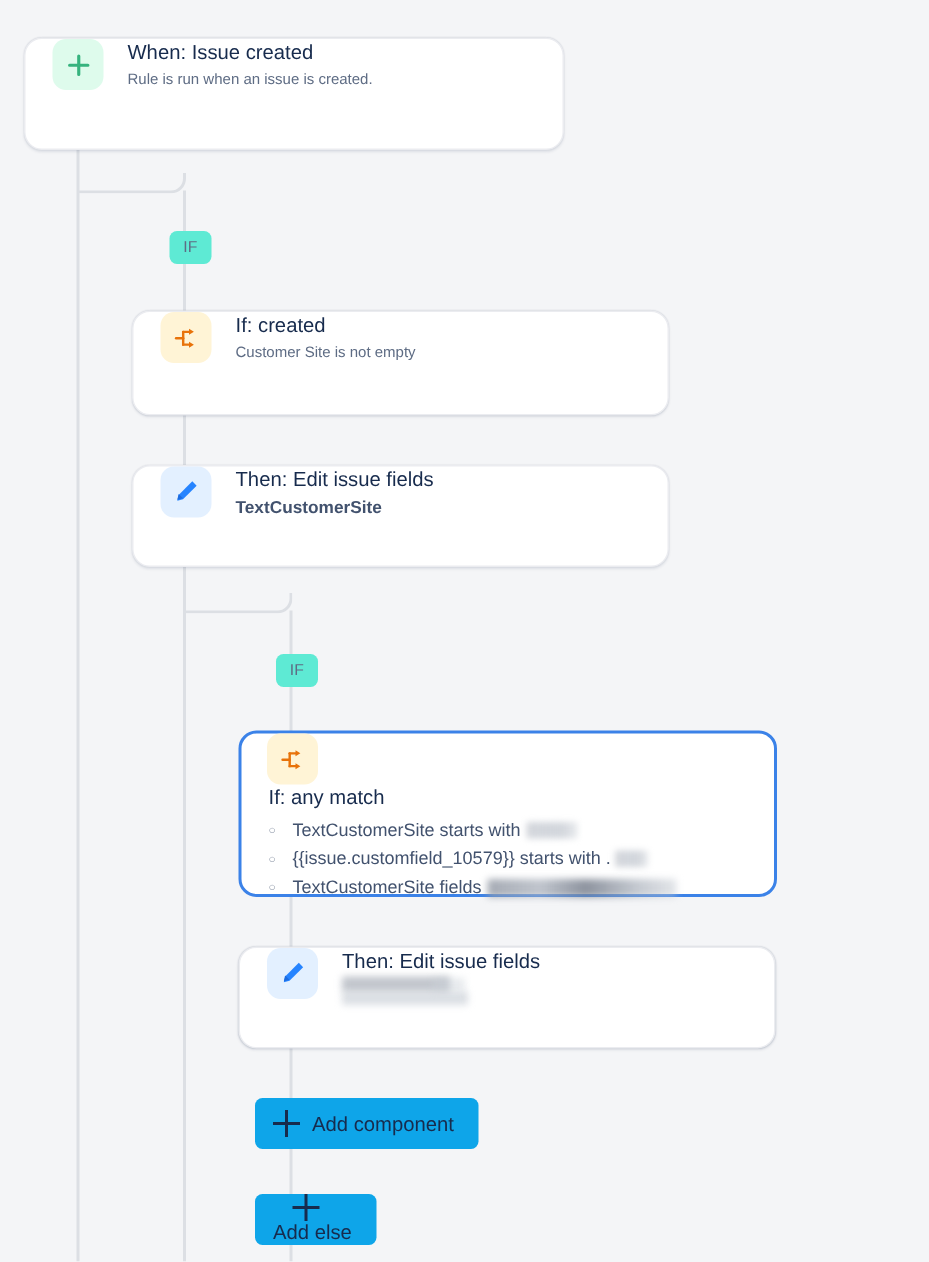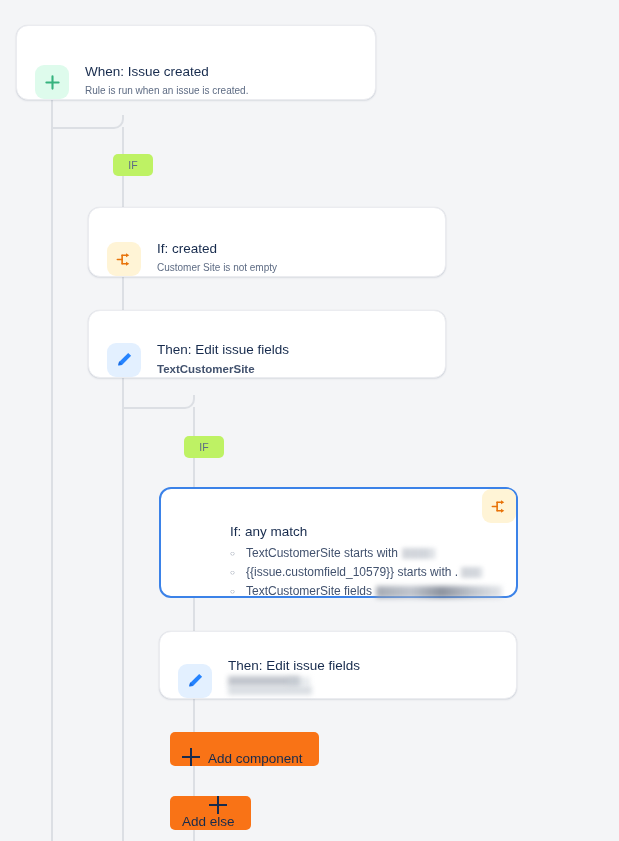--- a/index.html
+++ b/index.html
@@ -33,42 +33,42 @@
   .elbow {
     position: absolute;
     border-bottom: 2px solid #DCDFE4;
     border-right: 2px solid #DCDFE4;
     border-bottom-right-radius: 10px;
     background: transparent;
   }
 
   .if-badge {
     position: absolute;
-    width: 40px;
+    width: 28px;
     height: 22px;
     border-radius: 5px;
-    background: #bef264;
+    background: #5eead4;
     color: #5E6C84;
     font-size: 10.5px;
     letter-spacing: .2px;
     display: flex;
     align-items: center;
     justify-content: center;
     z-index: 4;
   }
 
   
   .card {
     position: absolute;
     background: #FFFFFF;
     border: 1px solid #EBECF0;
     border-radius: 12px;
     box-shadow: 0 1px 2px rgba(9,30,66,0.10), 0 0 1px rgba(9,30,66,0.12);
     display: flex;
-    align-items: flex-end;
+    align-items: flex-start;
     box-sizing: border-box;
     z-index: 3;
   }
   .card.selected {
     border: 2px solid #3B82E8;
     box-shadow: none;
   }
 
   .card-icon {
     width: 34px;
@@ -164,23 +164,23 @@
     position: absolute;
     border-radius: 1px;
     filter: blur(2.4px);
   }
 
   
   .add-btn {
     position: absolute;
     height: 34px;
     border-radius: 5px;
-    background: #f97316;
-    display: flex;
-    align-items: flex-end;
+    background: #0ea5e9;
+    display: flex;
+    align-items: center;
     padding: 0 16px 0 12px;
     box-sizing: border-box;
     z-index: 3;
     cursor: pointer;
   }
   .add-btn .plus {
     width: 18px;
     height: 18px;
     flex: 0 0 18px;
     margin-right: 8px;

